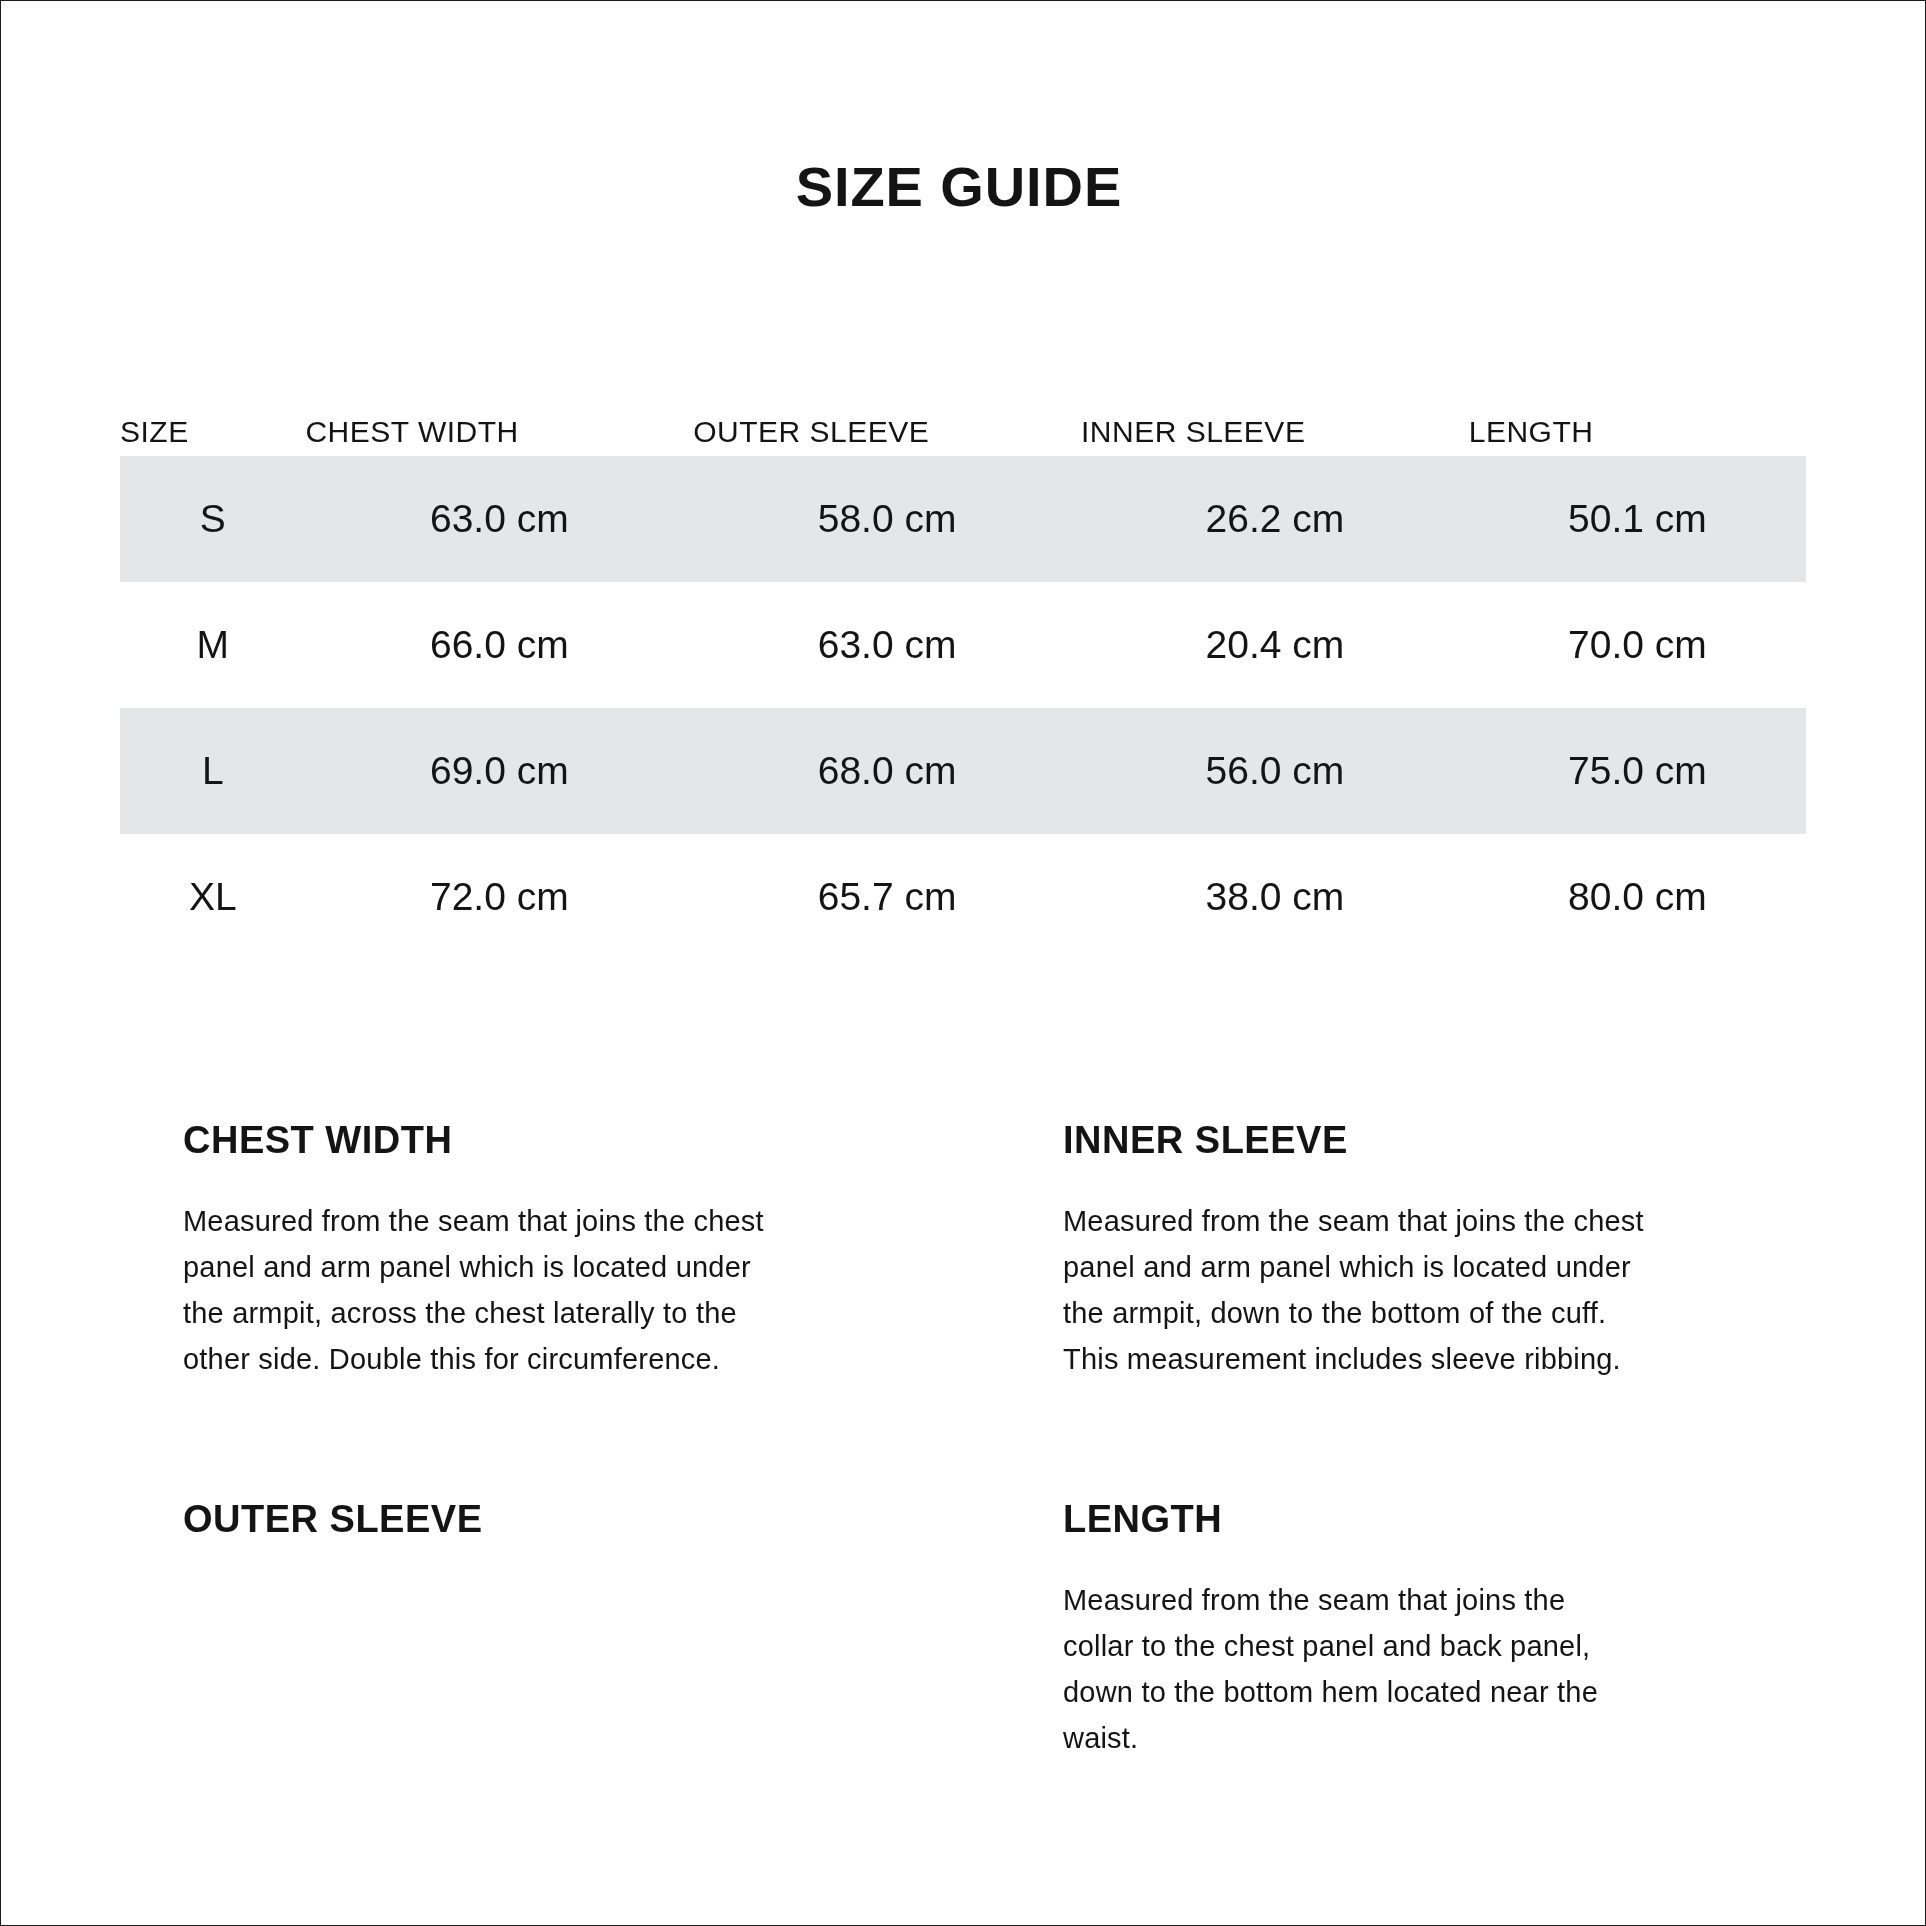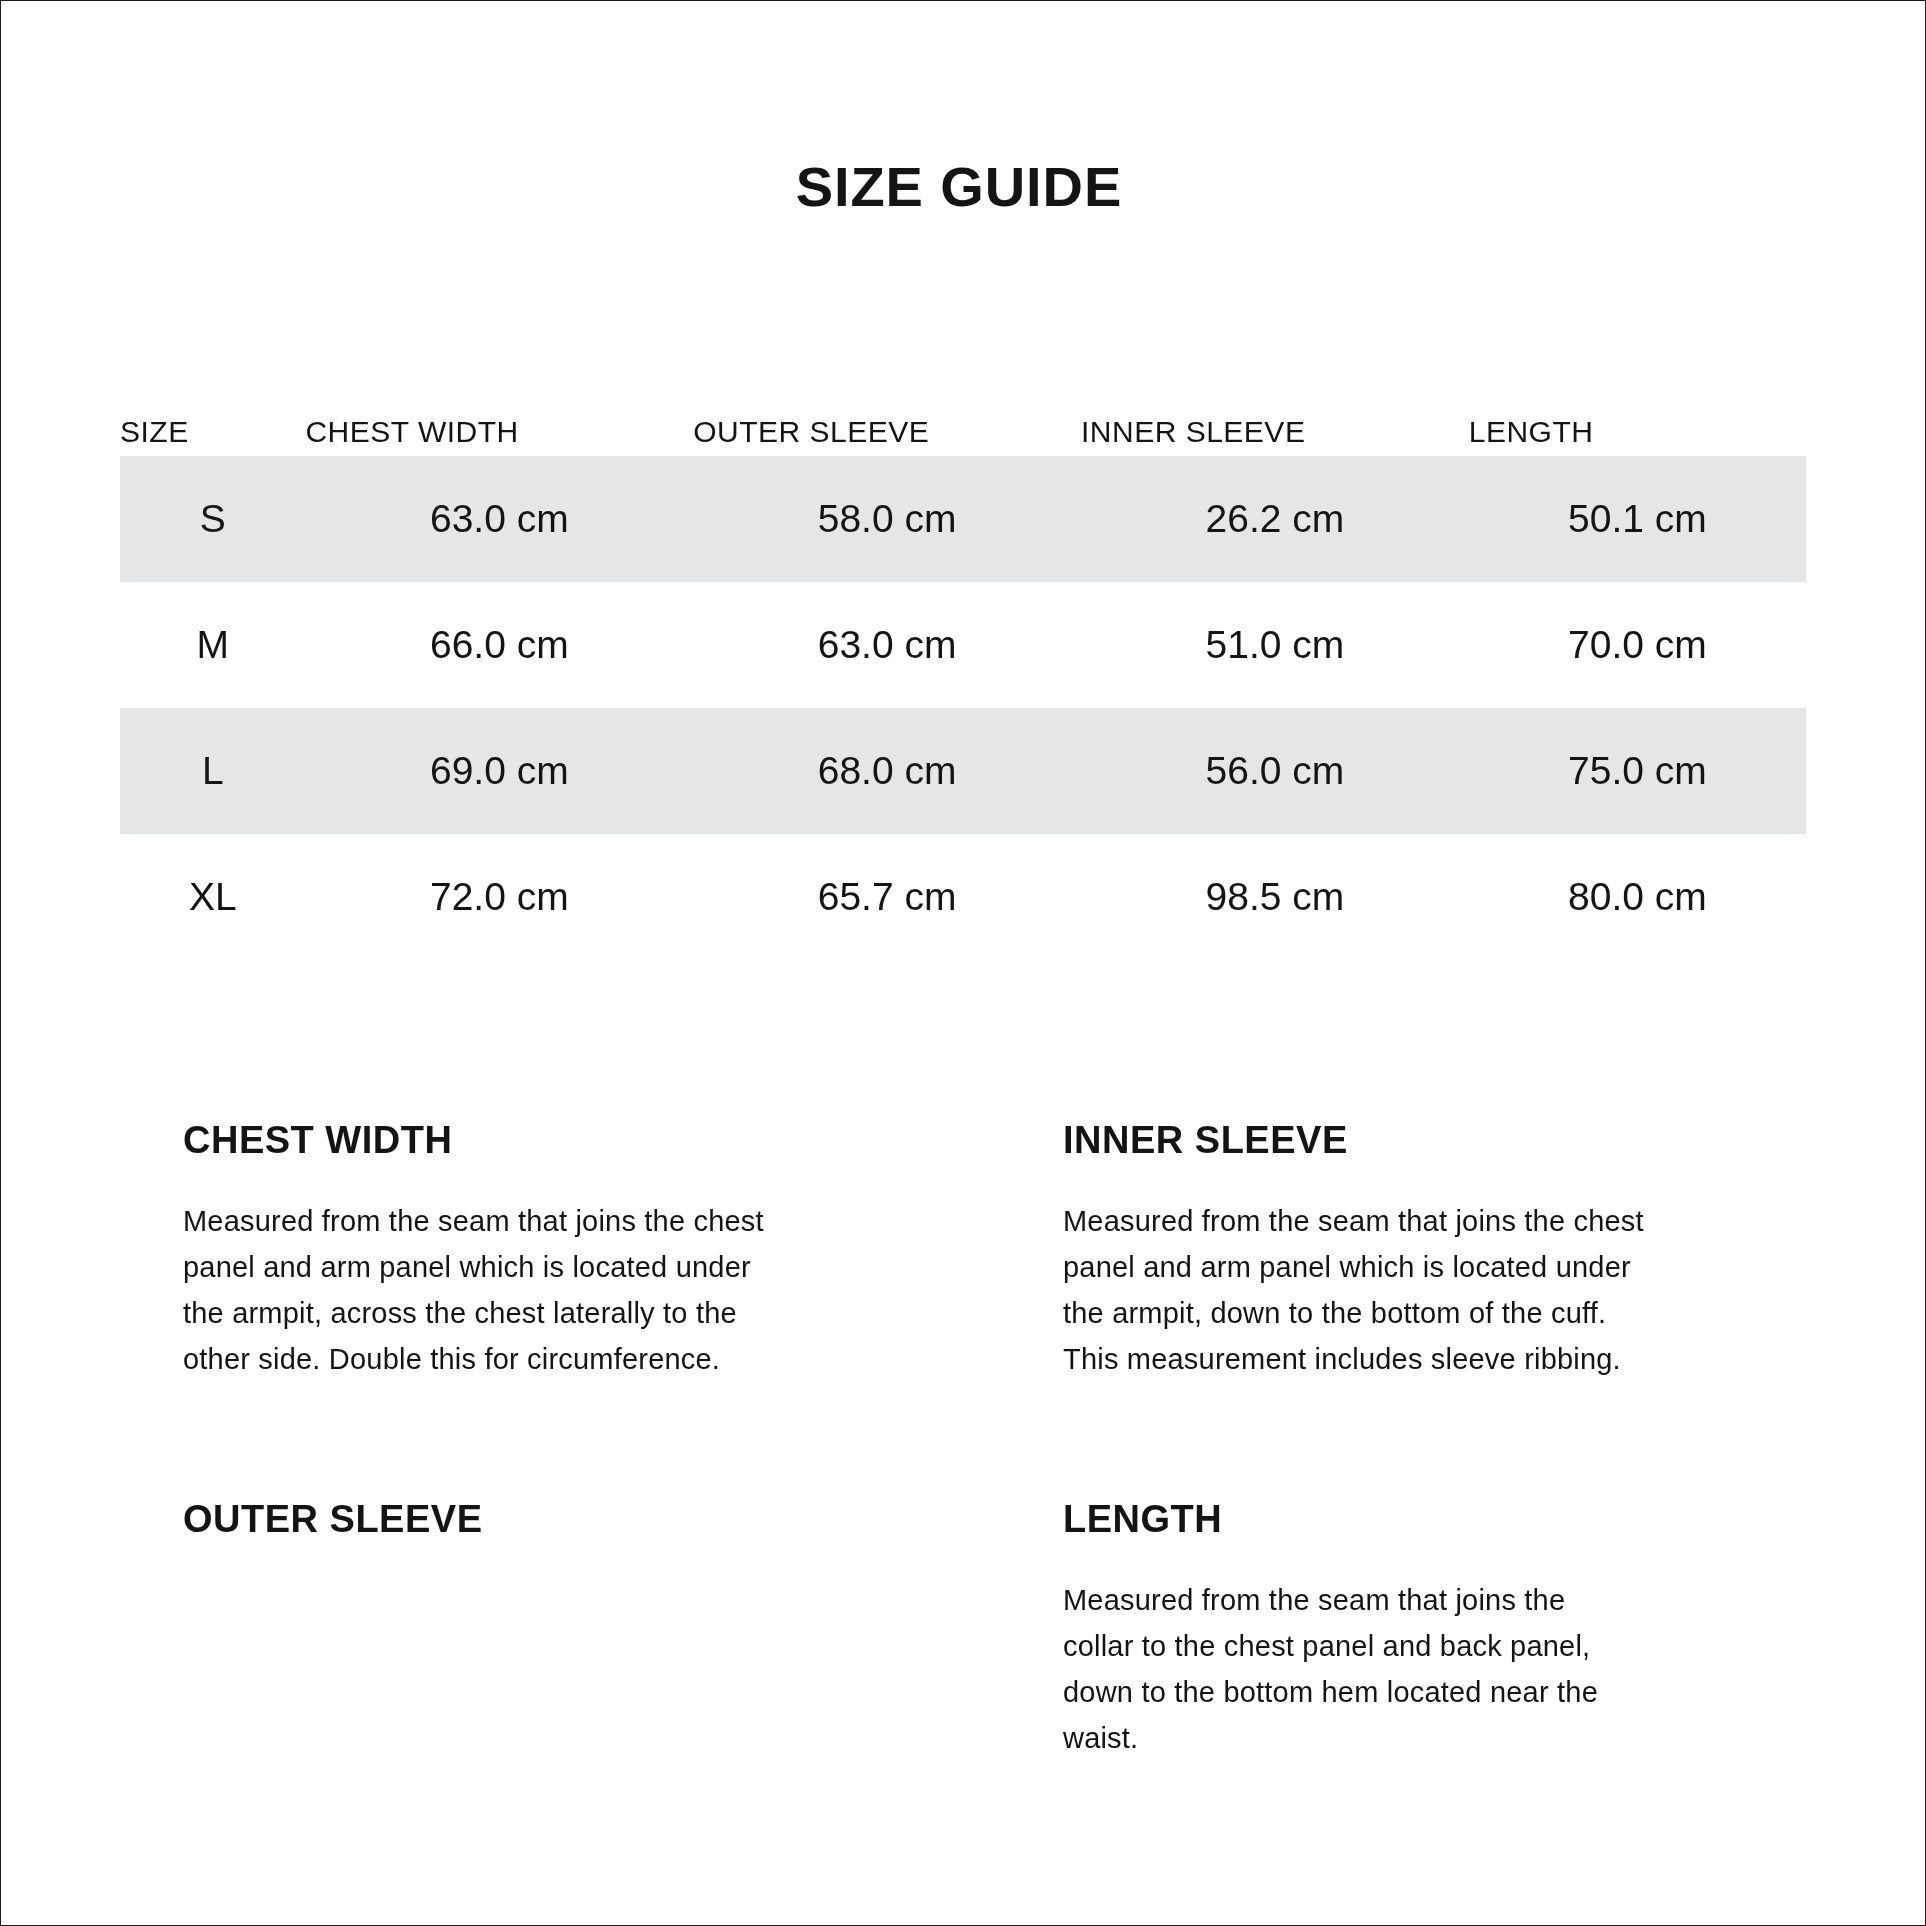--- a/index.html
+++ b/index.html
@@ -106,35 +106,35 @@
       <td>S</td>
       <td>63.0 cm</td>
       <td>58.0 cm</td>
       <td>26.2 cm</td>
       <td>50.1 cm</td>
     </tr>
     <tr>
       <td>M</td>
       <td>66.0 cm</td>
       <td>63.0 cm</td>
-      <td>51.0 cm</td>
+      <td>20.4 cm</td>
       <td>70.0 cm</td>
     </tr>
     <tr class="striped">
       <td>L</td>
       <td>69.0 cm</td>
       <td>68.0 cm</td>
       <td>56.0 cm</td>
       <td>75.0 cm</td>
     </tr>
     <tr>
       <td>XL</td>
       <td>72.0 cm</td>
       <td>65.7 cm</td>
-      <td>98.5 cm</td>
+      <td>38.0 cm</td>
       <td>80.0 cm</td>
     </tr>
   </tbody>
 </table>
 
 <div class="sections">
   <div class="section">
     <h3>CHEST WIDTH</h3>
     <p>Measured from the seam that joins the chest
 panel and arm panel which is located under

